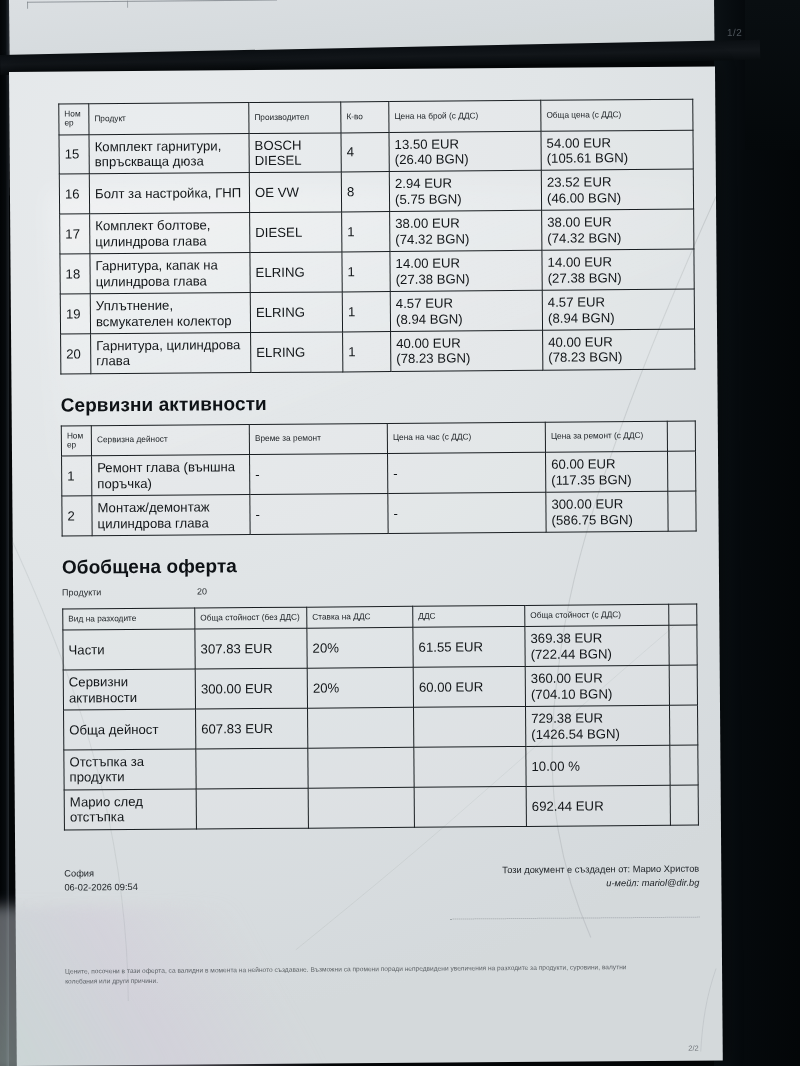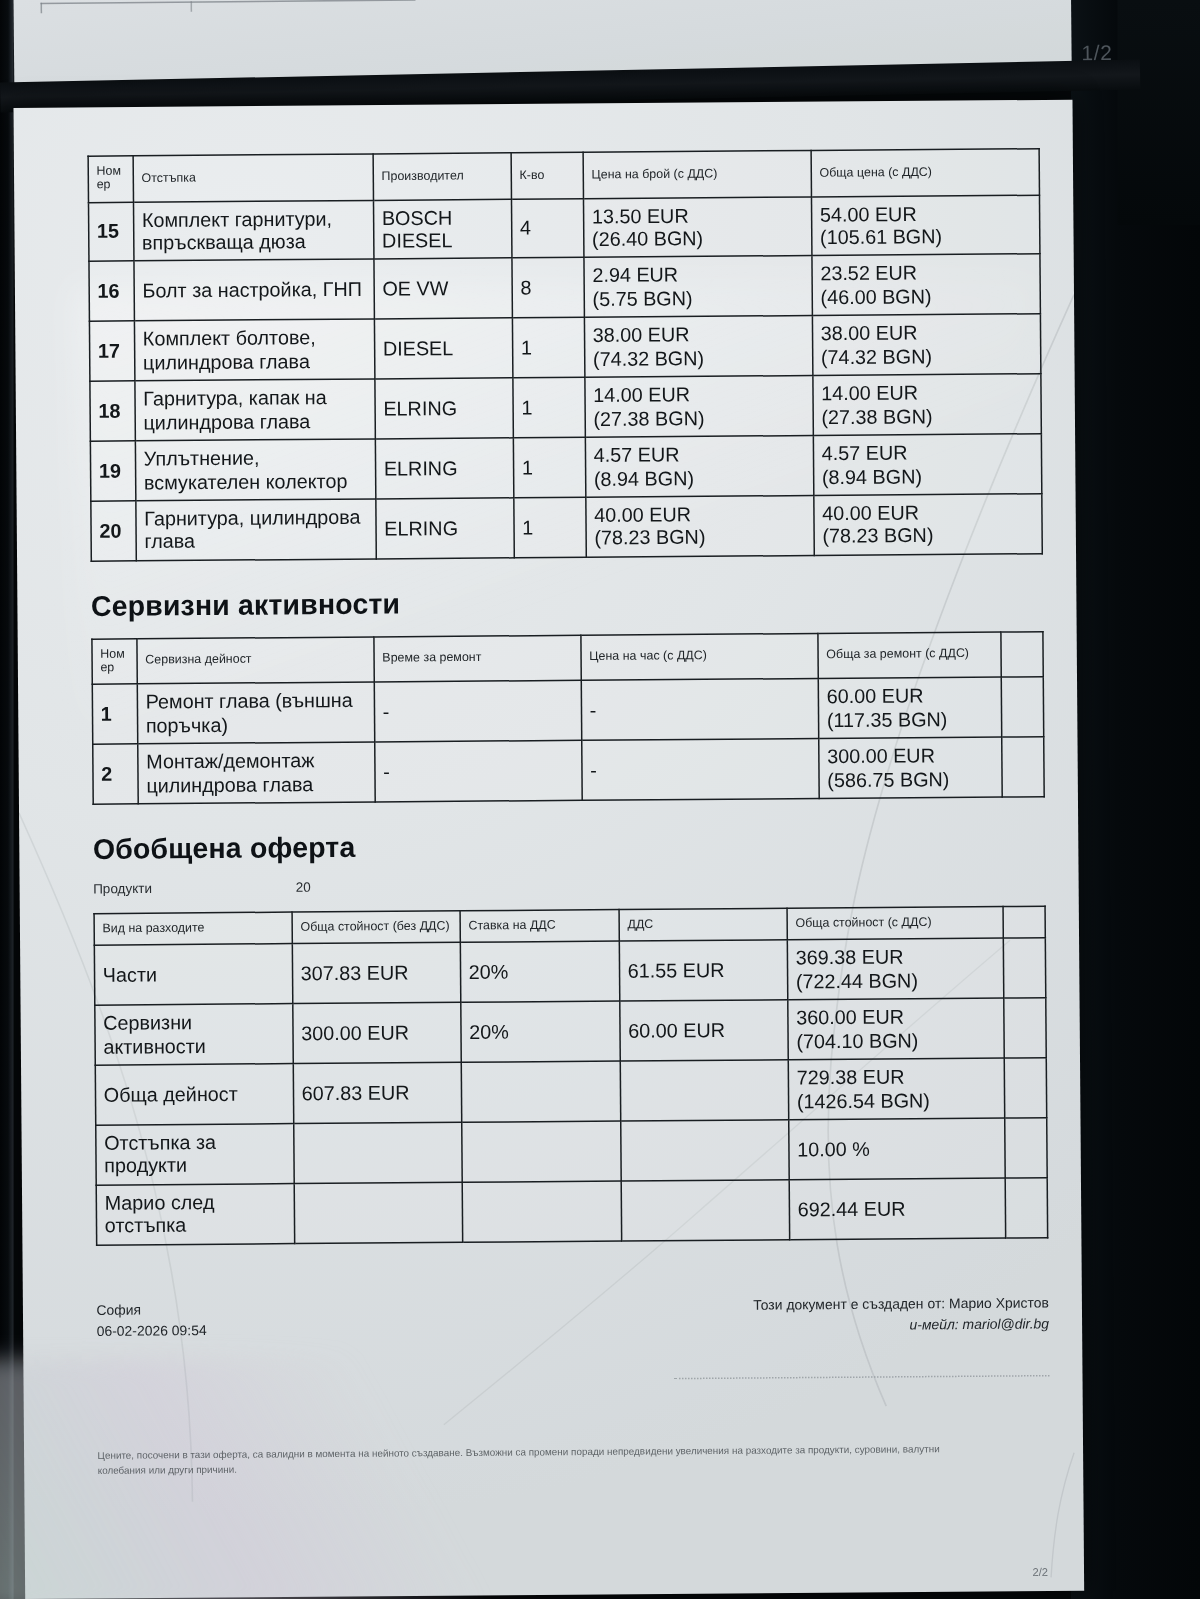--- a/index.html
+++ b/index.html
@@ -22,21 +22,21 @@
 
   
   .sheet-top{position:absolute;left:9px;top:0;width:705px;height:60px;
     background:linear-gradient(175deg,#d9dde0 0%,#cfd5d8 100%);
     transform:rotate(-0.55deg);transform-origin:0 0;}
   .sheet-top .rule{position:absolute;left:18px;top:2px;width:250px;height:1px;
     background:#7b8288;opacity:.75;}
   .sheet-top .rule2{position:absolute;left:18px;top:2px;width:1px;height:7px;background:#7b8288;opacity:.7;}
   .sheet-top .rule3{position:absolute;left:118px;top:2px;width:1px;height:7px;background:#7b8288;opacity:.6;}
 
-  .pagenum-top{position:absolute;right:58px;top:27px;font-size:14px;color:#4e565c;
+  .pagenum-top{position:absolute;right:58px;top:27px;font-size:10px;color:#4e565c;
     letter-spacing:.4px;transform:rotate(-0.6deg);}
 
   
   .gap-band{position:absolute;left:0;top:55px;width:760px;height:20px;
     background:linear-gradient(180deg,#0d1115 0%,#15191d 50%,#0a0e11 100%);
     transform:rotate(-1.15deg);transform-origin:0 0;}
 
   
   .sheet-main{position:absolute;left:9px;top:72px;width:706px;height:994px;
     background:
@@ -61,21 +61,21 @@
   .doc-table{width:634px;margin-left:49px;}
   .doc-table td,.doc-table th{
     border:1.15px solid #1b2024;padding:4px 5px;vertical-align:middle;
     font-size:13.2px;line-height:1.17;text-align:left;color:#15191c;
     background:rgba(255,255,255,.10);
   }
   .doc-table thead th{
     font-size:8.3px;font-weight:400;color:#23282c;padding:5px 5px 6px 5px;
     line-height:1.12;vertical-align:middle;
   }
-  .num-cell{text-align:center;font-size:12.8px;padding-left:2px;padding-right:2px;font-weight:bold;}
+  .num-cell{text-align:center;font-size:12.8px;padding-left:2px;padding-right:2px;}
   .money{white-space:pre-line;}
   .dash{font-size:12px;}
 
   
   .t-parts col.c0{width:30px}
   .t-parts col.c1{width:160px}
   .t-parts col.c2{width:92px}
   .t-parts col.c3{width:48px}
   .t-parts col.c4{width:152px}
   .t-parts col.c5{width:152px}
@@ -156,21 +156,21 @@
             <col class="c0">
             <col class="c1">
             <col class="c2">
             <col class="c3">
             <col class="c4">
             <col class="c5">
           </colgroup>
         <thead>
           <tr>
             <th>Ном ер</th>
-            <th>Отстъпка</th>
+            <th>Продукт</th>
             <th>Производител</th>
             <th>К-во</th>
             <th>Цена на брой (с ДДС)</th>
             <th>Обща цена (с ДДС)</th>
           </tr>
         </thead>
         <tbody id="parts-body">
             <tr>
               <td class="num-cell">15</td>
               <td>Комплект гарнитури, впръскваща дюза</td>
@@ -243,21 +243,21 @@
             <col class="c3">
             <col class="c4">
             <col class="c5">
           </colgroup>
         <thead>
           <tr>
             <th>Ном ер</th>
             <th>Сервизна дейност</th>
             <th>Време за ремонт</th>
             <th>Цена на час (с ДДС)</th>
-            <th>Обща за ремонт (с ДДС)</th>
+            <th>Цена за ремонт (с ДДС)</th>
             <th></th>
           </tr>
         </thead>
         <tbody id="serv-body">
             <tr>
               <td class="num-cell">1</td>
               <td>Ремонт глава (външна поръчка)</td>
               <td class="dash">-</td>
               <td class="dash">-</td>
               <td class="money">60.00 EUR

